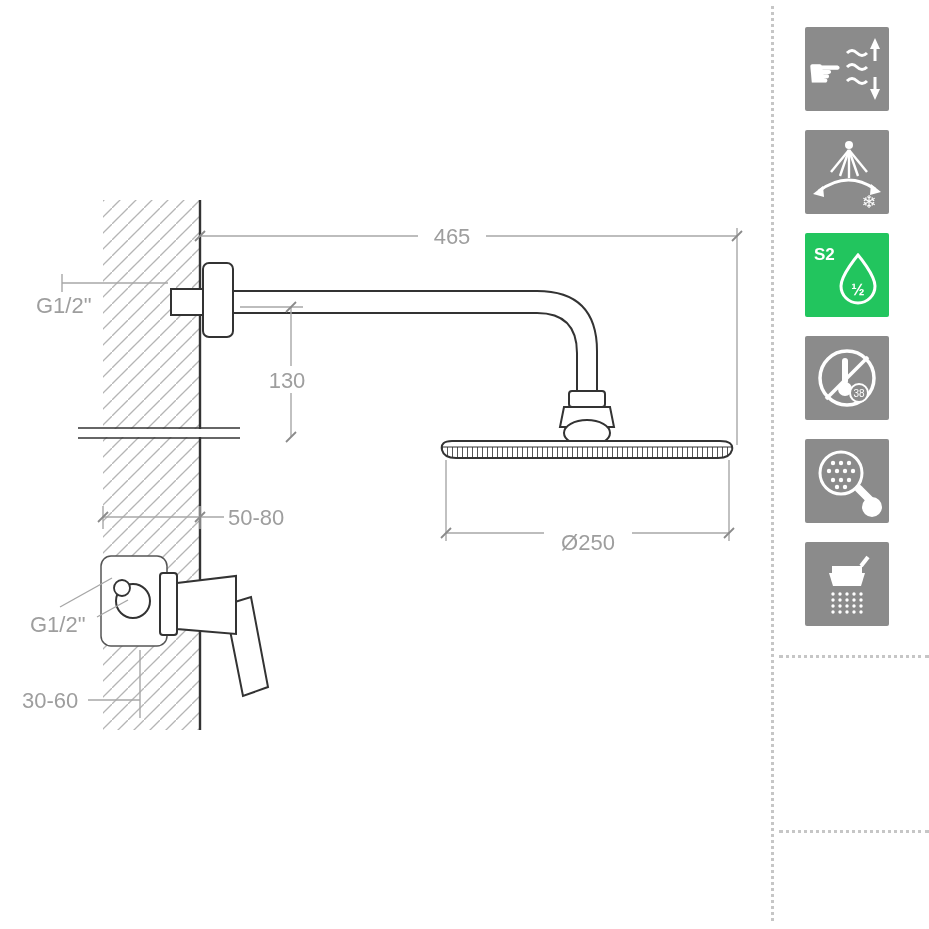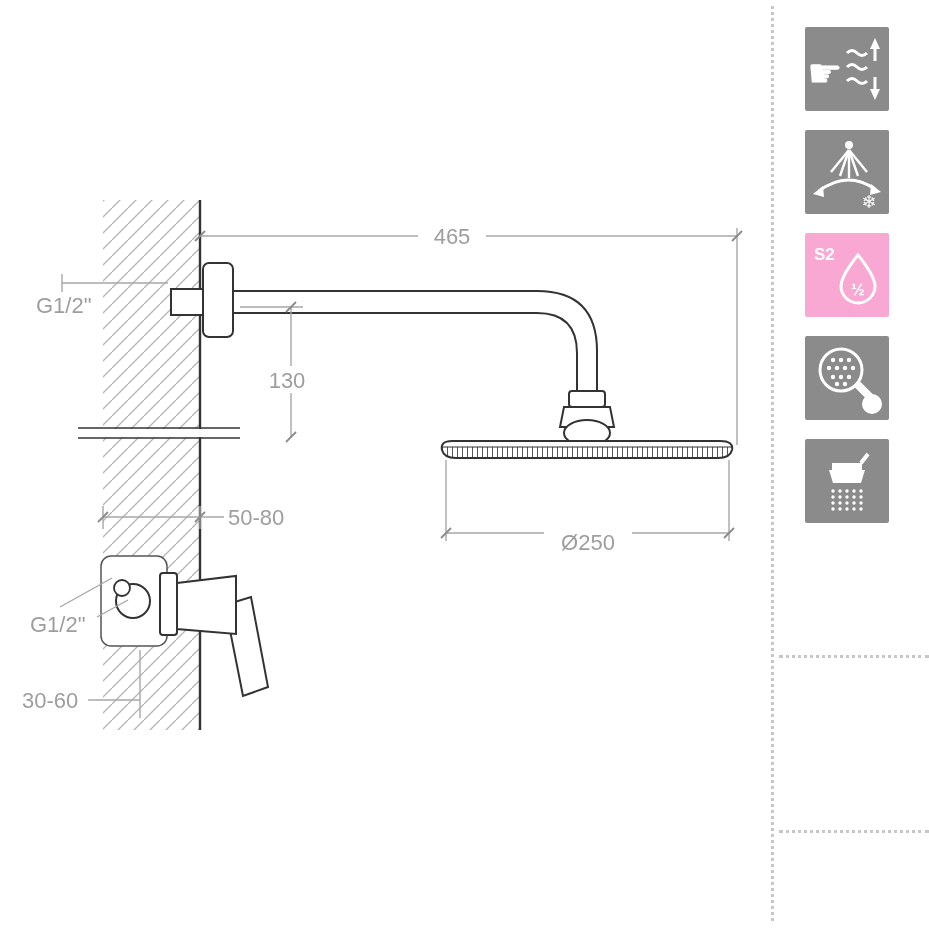--- a/index.html
+++ b/index.html
@@ -4,21 +4,21 @@
 <style>
   html,body{margin:0;padding:0;background:#fff;}
   .canvas{position:relative;width:929px;height:929px;background:#fff;overflow:hidden;
           font-family:"Liberation Sans",sans-serif;}
   .drawing-svg{position:absolute;left:0;top:0;}
   svg text{font-family:"Liberation Sans",sans-serif;}
   .dim-text{fill:#9e9e9e;font-size:22px;}
   
   .tiles{position:absolute;left:805px;top:27px;display:flex;flex-direction:column;gap:19px;}
   .tile{width:84px;height:84px;background:#8b8b8b;border-radius:2px;}
-  .tile.blue{background:#f9a8d4;}
+  .tile.blue{background:#22c55e;}
   .tile svg{display:block;}
   
   .dot-v{position:absolute;left:771px;top:6px;height:915px;width:0;border-left:3px dotted #c6c6c6;}
   .dot-h{position:absolute;width:150px;height:0;border-top:3px dotted #c6c6c6;left:779px;}
   .dot-h1{top:655px;}
   .dot-h2{top:830px;}
 </style>
 </head>
 <body>
 
@@ -177,20 +177,30 @@
     </div>
 
     <div class="tile blue">
       <svg width="84" height="84" viewBox="0 0 84 84">
         <text x="9" y="27" font-size="17" font-weight="bold" fill="#fff">S2</text>
         <path d="M53,22 C53,22 36,42 36,53 a17,17 0 0 0 34,0 C70,42 53,22 53,22 Z" stroke="#fff" stroke-width="3" fill="none"></path>
         <text x="53" y="62" font-size="16" font-weight="bold" fill="#fff" text-anchor="middle">½</text>
       </svg>
     </div>
 
+    <div class="tile">
+      <svg width="84" height="84" viewBox="0 0 84 84">
+        <circle cx="42" cy="42" r="27" stroke="#fff" stroke-width="3.5" fill="none"></circle>
+        <line x1="40" y1="25" x2="40" y2="45" stroke="#fff" stroke-width="6" stroke-linecap="round"></line>
+        <circle cx="40" cy="53" r="7" fill="#fff"></circle>
+        <circle cx="54" cy="57" r="9" fill="#8b8b8b" stroke="#fff" stroke-width="2"></circle>
+        <text x="54" y="61" font-size="10" fill="#fff" text-anchor="middle">38</text>
+        <line x1="21" y1="63" x2="63" y2="21" stroke="#fff" stroke-width="3.5"></line>
+      </svg>
+    </div>
 
     <div class="tile">
       <svg width="84" height="84" viewBox="0 0 84 84">
         <circle cx="36" cy="34" r="21" stroke="#fff" stroke-width="3" fill="none"></circle>
         <g fill="#fff">
           <circle cx="28" cy="24" r="2.2"></circle>
             <circle cx="36" cy="24" r="2.2"></circle>
             <circle cx="44" cy="24" r="2.2"></circle>
           <circle cx="24" cy="32" r="2.2"></circle>
             <circle cx="32" cy="32" r="2.2"></circle>

